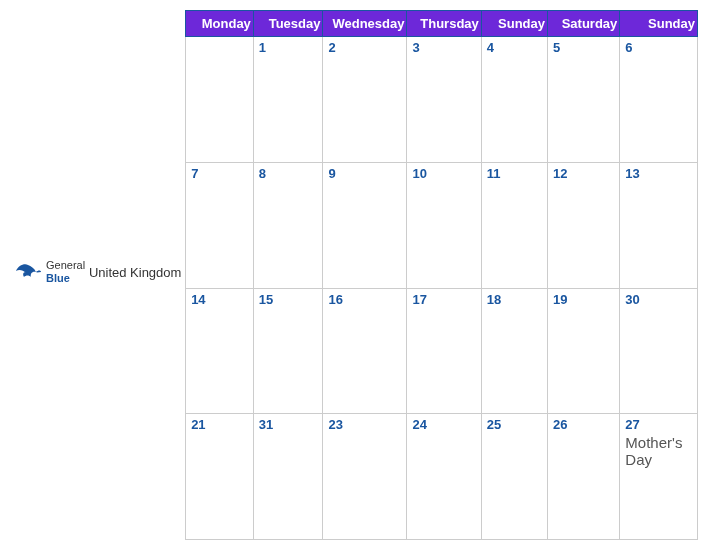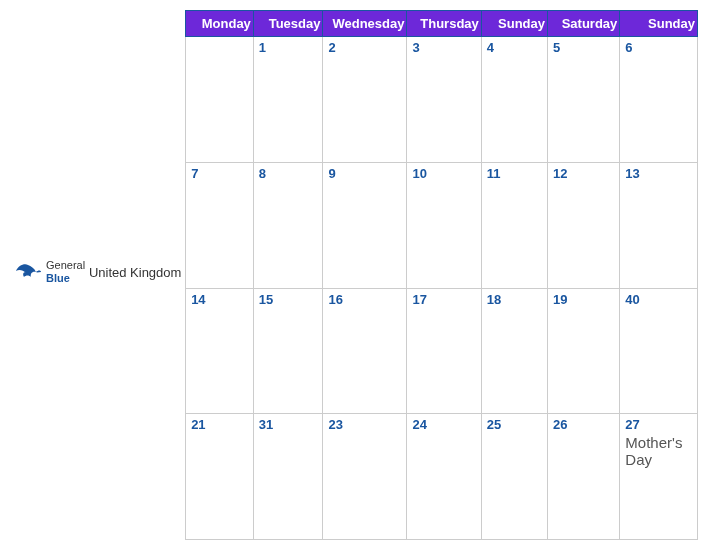--- a/index.html
+++ b/index.html
@@ -187,21 +187,21 @@
           <td>
             <span class="day-number">17</span>
           </td>
           <td>
             <span class="day-number">18</span>
           </td>
           <td>
             <span class="day-number">19</span>
           </td>
           <td>
-            <span class="day-number">40</span>
+            <span class="day-number">30</span>
           </td>
         </tr>
         <tr>
           <td>
             <span class="day-number">21</span>
           </td>
           <td>
             <span class="day-number">31</span>
           </td>
           <td>

